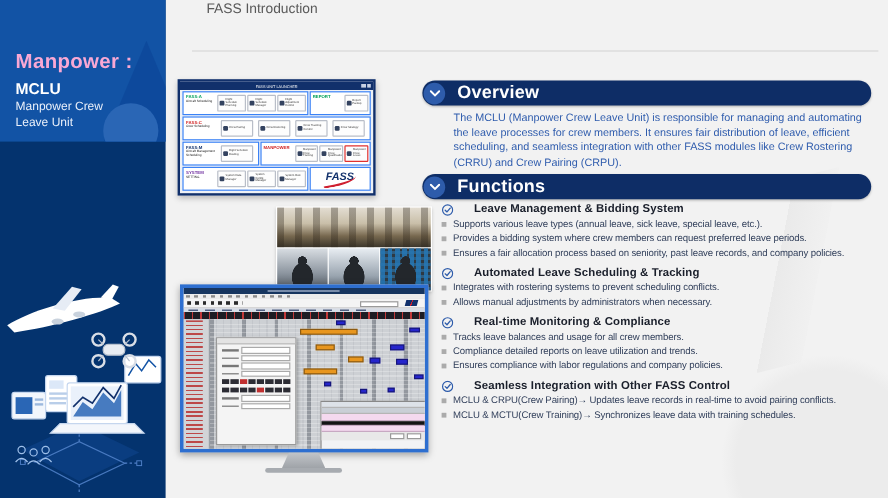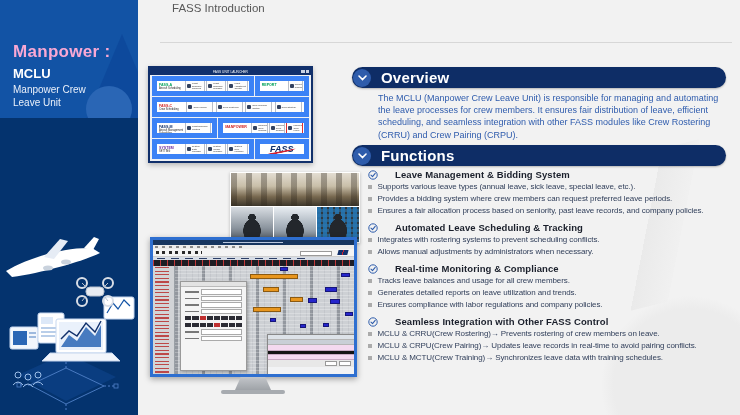--- a/index.html
+++ b/index.html
@@ -31,21 +31,21 @@
 
   
   .launcher{position:absolute;left:148px;top:66px;width:165px;height:97px;background:#eef1f5;
             border:2px solid #11306b;box-shadow:0 2px 5px rgba(0,0,0,.25);box-sizing:border-box;}
   .l-titlebar{position:relative;height:7px;background:#11306b;color:#fff;font-size:3.2px;
               display:flex;align-items:center;justify-content:center;}
   .l-controls{position:absolute;right:2px;top:1.5px;display:flex;gap:1px;}
   .l-controls span{width:3.5px;height:3.5px;background:#c9d2e4;display:block;}
   .l-body{position:absolute;left:2px;right:2px;top:8px;bottom:2px;display:flex;flex-direction:column;gap:1px;}
   .lrow{display:flex;gap:1px;flex:1;min-height:0;}
-  .lbox{border:5px solid #3b82f6;background:#fff;display:flex;padding:1px;box-sizing:border-box;overflow:hidden;}
+  .lbox{border:1px solid #3b82f6;background:#fff;display:flex;padding:1px;box-sizing:border-box;overflow:hidden;}
   .lbox-label{width:26px;flex:none;padding:1px 0 0 1px;}
   .lbox-label .lab{font-size:3.6px;font-weight:bold;line-height:4px;}
   .lbox-label .sub{font-size:2.6px;line-height:3px;color:#222;}
   .lbox-btns{flex:1;display:flex;gap:1px;align-items:center;justify-content:space-evenly;min-width:0;}
   .lbtn{height:14px;flex:1;max-width:27px;min-width:0;border:1px solid #b9bec8;border-radius:1px;background:#fdfdfd;
         display:flex;align-items:center;gap:1px;padding:1px;box-sizing:border-box;overflow:hidden;}
   .lbtn .g{width:4px;height:4px;flex:none;background:#33425f;border-radius:1px;}
   .lbtn .t{font-size:2.3px;line-height:2.6px;color:#333;}
   .lbtn.hl{border:1.5px solid #e03030;}
   .lbox.logo{align-items:center;justify-content:center;flex-direction:column;}
@@ -516,41 +516,37 @@
             <polyline points="3,5.2 4.5,6.6 7.2,3.4" fill="none" stroke="#2e5cab" stroke-width="1.1" stroke-linecap="round" stroke-linejoin="round"></polyline>
           </svg>
           <div class="fn-title">Real-time Monitoring &amp; Compliance</div>
         </div>
         <div class="fn-bullet">
           <span class="mk"></span>
           <span class="tx">Tracks leave balances and usage for all crew members.</span>
         </div>
         <div class="fn-bullet">
           <span class="mk"></span>
-          <span class="tx">Generates detailed reports on leave utilization and trends.</span>
+          <span class="tx">Compliance detailed reports on leave utilization and trends.</span>
         </div>
         <div class="fn-bullet">
           <span class="mk"></span>
           <span class="tx">Ensures compliance with labor regulations and company policies.</span>
         </div>
       </div>
       <div class="fn-section">
         <div class="fn-head">
           <svg width="10" height="10" viewBox="0 0 10 10">
             <circle cx="5" cy="5" r="4.2" fill="none" stroke="#2e5cab" stroke-width="1"></circle>
             <polyline points="3,5.2 4.5,6.6 7.2,3.4" fill="none" stroke="#2e5cab" stroke-width="1.1" stroke-linecap="round" stroke-linejoin="round"></polyline>
           </svg>
           <div class="fn-title">Seamless Integration with Other FASS Control</div>
         </div>
         <div class="fn-bullet">
           <span class="mk"></span>
-          <span class="tx">MCLU &amp; CRRU(Crew Rostering)→ Prevents rostering of crew members on leave.</span>
-        </div>
-        <div class="fn-bullet">
-          <span class="mk"></span>
           <span class="tx">MCLU &amp; CRPU(Crew Pairing)→ Updates leave records in real-time to avoid pairing conflicts.</span>
         </div>
         <div class="fn-bullet">
           <span class="mk"></span>
           <span class="tx">MCLU &amp; MCTU(Crew Training)→ Synchronizes leave data with training schedules.</span>
         </div>
       </div>
     </div>
 </div>
 

